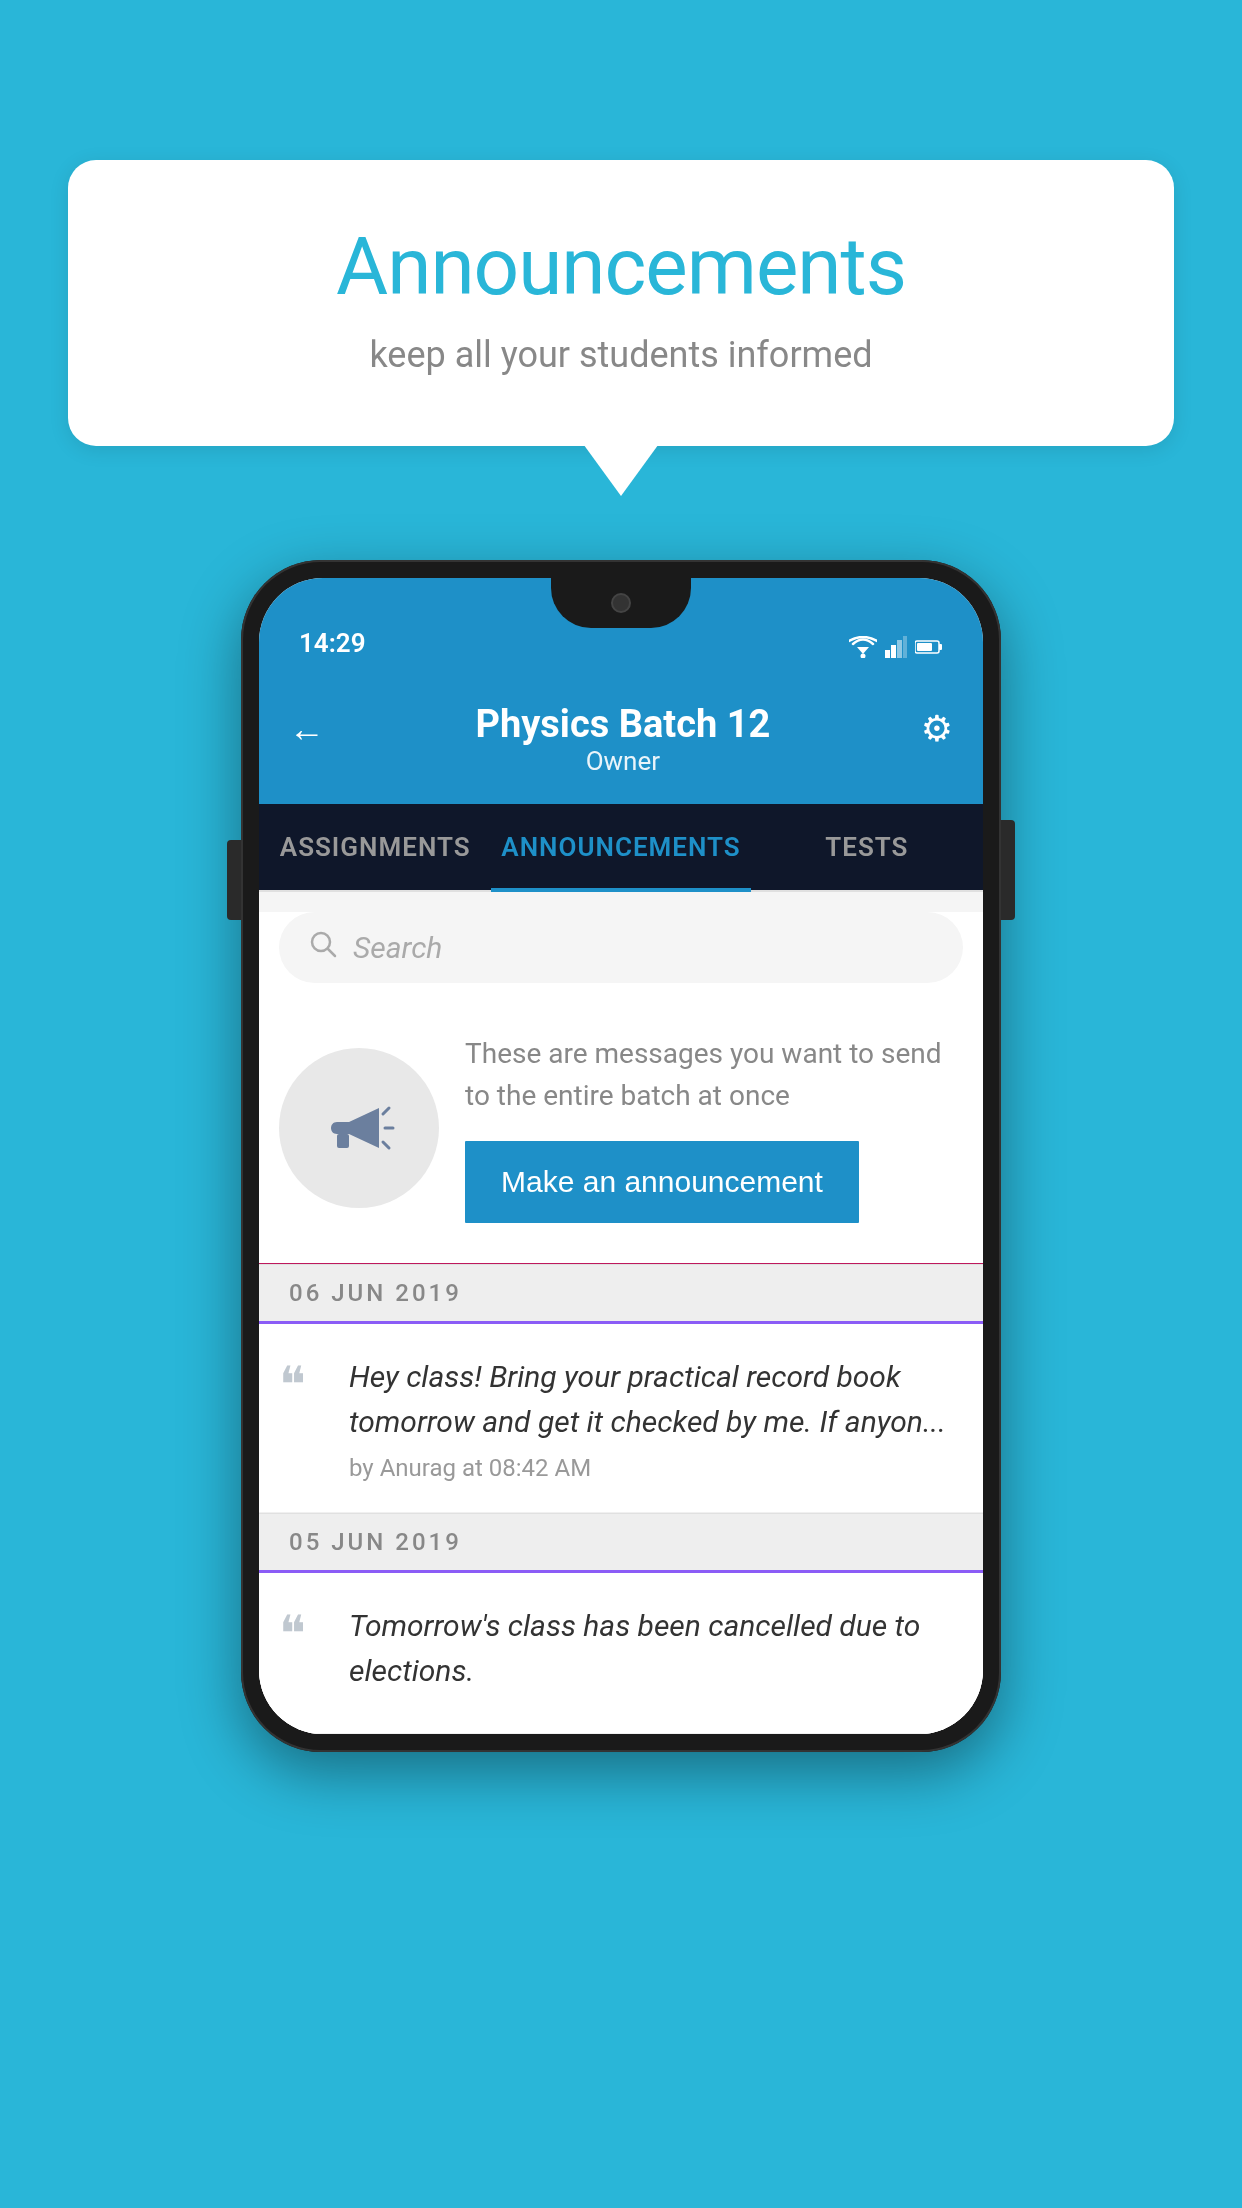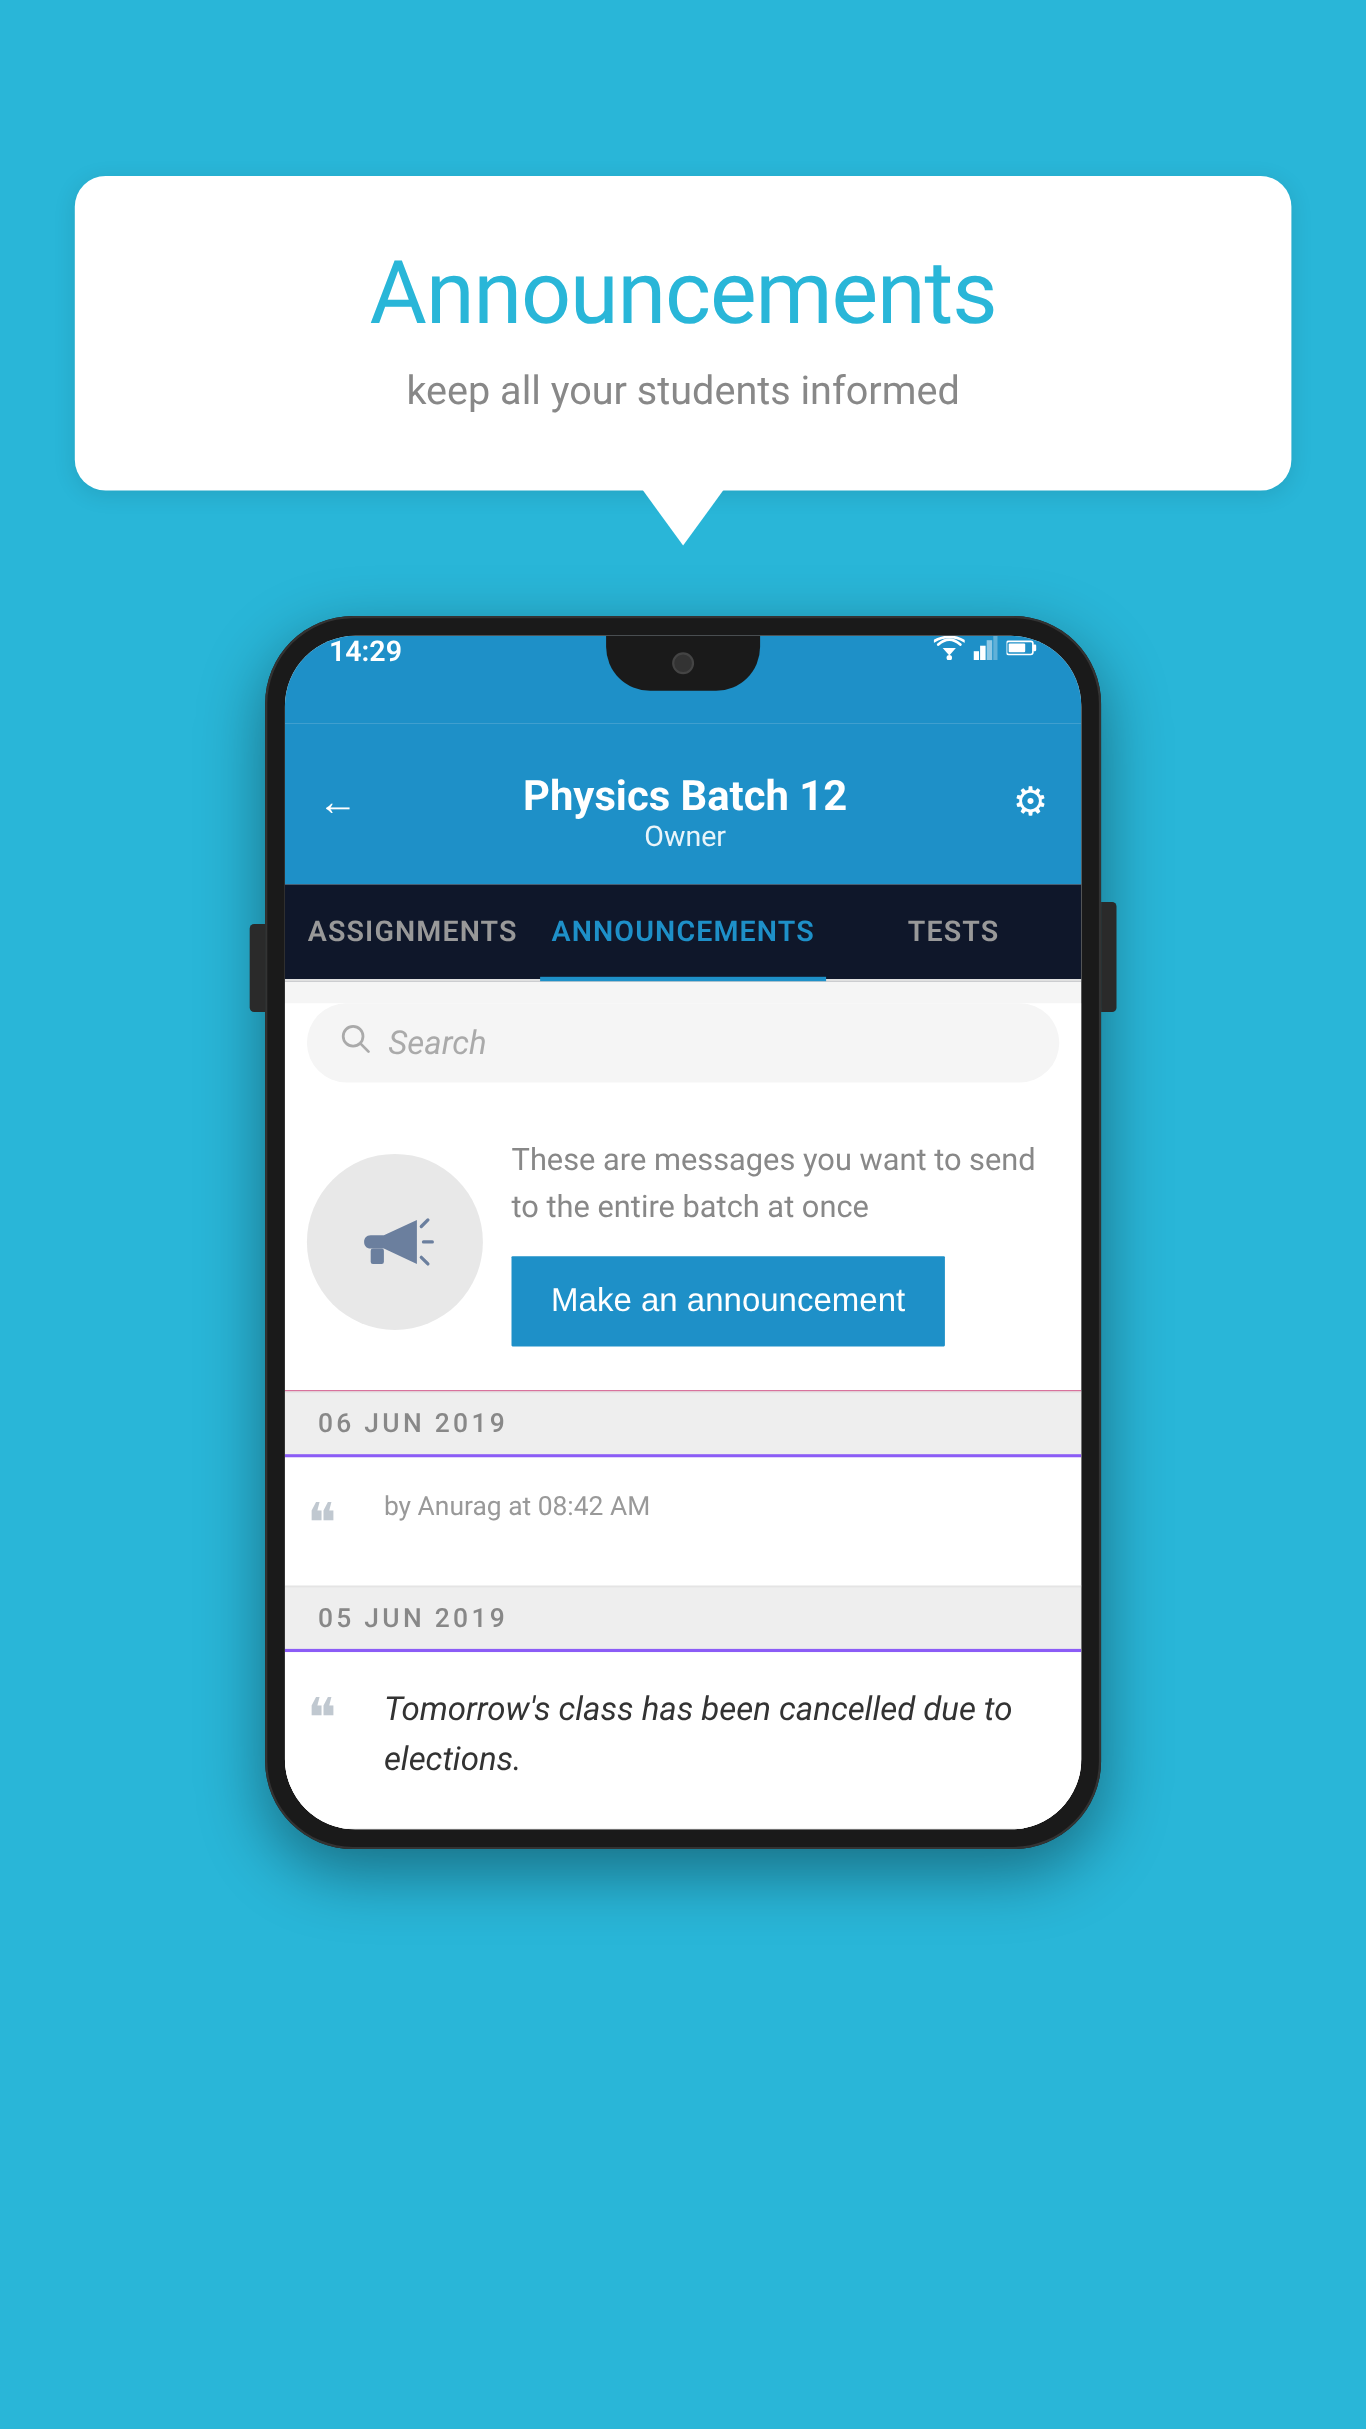--- a/index.html
+++ b/index.html
@@ -106,21 +106,21 @@
       border-radius: 64px;
       overflow: hidden;
       position: relative;
     }
 
     
     .phone-notch-bar {
       background: #1e90c8;
       height: 80px;
       display: flex;
-      align-items: flex-start;
+      align-items: flex-end;
       justify-content: space-between;
       padding: 0 40px;
       position: relative;
     }
 
     .notch-cutout {
       position: absolute;
       top: 0;
       left: 50%;
       transform: translateX(-50%);
@@ -445,20 +445,21 @@
             <div class="announcement-intro-text">These are messages you want to send to the entire batch at once</div>
             <button class="make-announcement-btn">Make an announcement</button>
           </div>
         </div>
 
         <div class="date-divider">06  JUN  2019</div>
 
         <div class="announcement-item">
           <div class="quote-icon">❝</div>
           <div class="announcement-body">
+            <div class="announcement-message">Hey class! Bring your practical record book tomorrow and get it checked by me. If anyon...</div>
             <div class="announcement-meta">by Anurag at 08:42 AM</div>
           </div>
         </div>
 
         <div class="date-divider">05  JUN  2019</div>
 
         <div class="announcement-item-2 announcement-item">
           <div class="quote-icon">❝</div>
           <div class="announcement-body">
             <div class="announcement-message">Tomorrow's class has been cancelled due to elections.</div>

